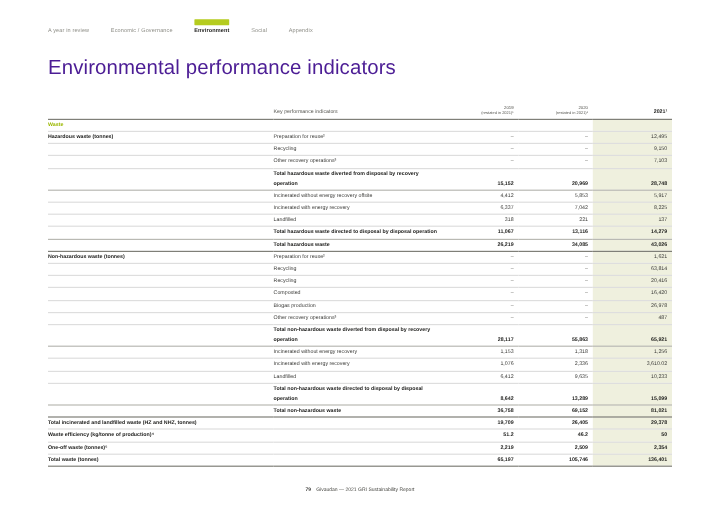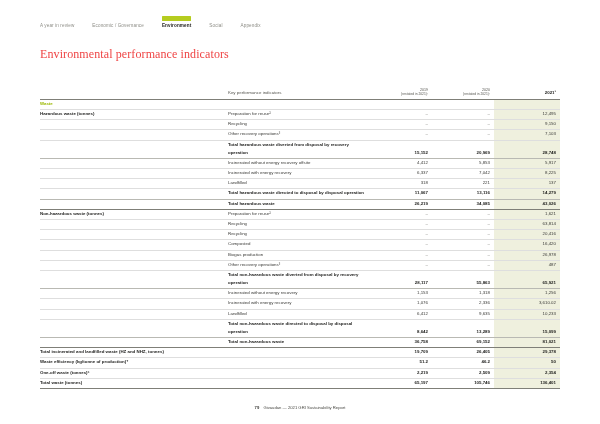--- a/index.html
+++ b/index.html
@@ -28,23 +28,23 @@
   }
   .navitem.active{color:#1d1d1b;font-weight:bold;}
   .navbar-mark{
     position:absolute;left:0;top:0;height:5px;width:100%;
     background:#b5cc1f;border-radius:0.5px;
   }
 
   
   .page-title{
     position:absolute;left:40px;top:47px;
-    font-family:Liberation Serif, serif;
-    font-size:12px;
-    color:#ef4444;
+    font-family:Liberation Sans, sans-serif;
+    font-size:17px;
+    color:#4c1d95;
     letter-spacing:.1px;
   }
 
   
   .table-wrap{position:absolute;left:40px;top:88px;width:520px;}
   table{border-collapse:collapse;width:520px;table-layout:fixed;}
   col.c-label{width:188px;}
   col.c-kpi{width:142px;}
   col.c-y1{width:62px;}
   col.c-y2{width:62px;}

